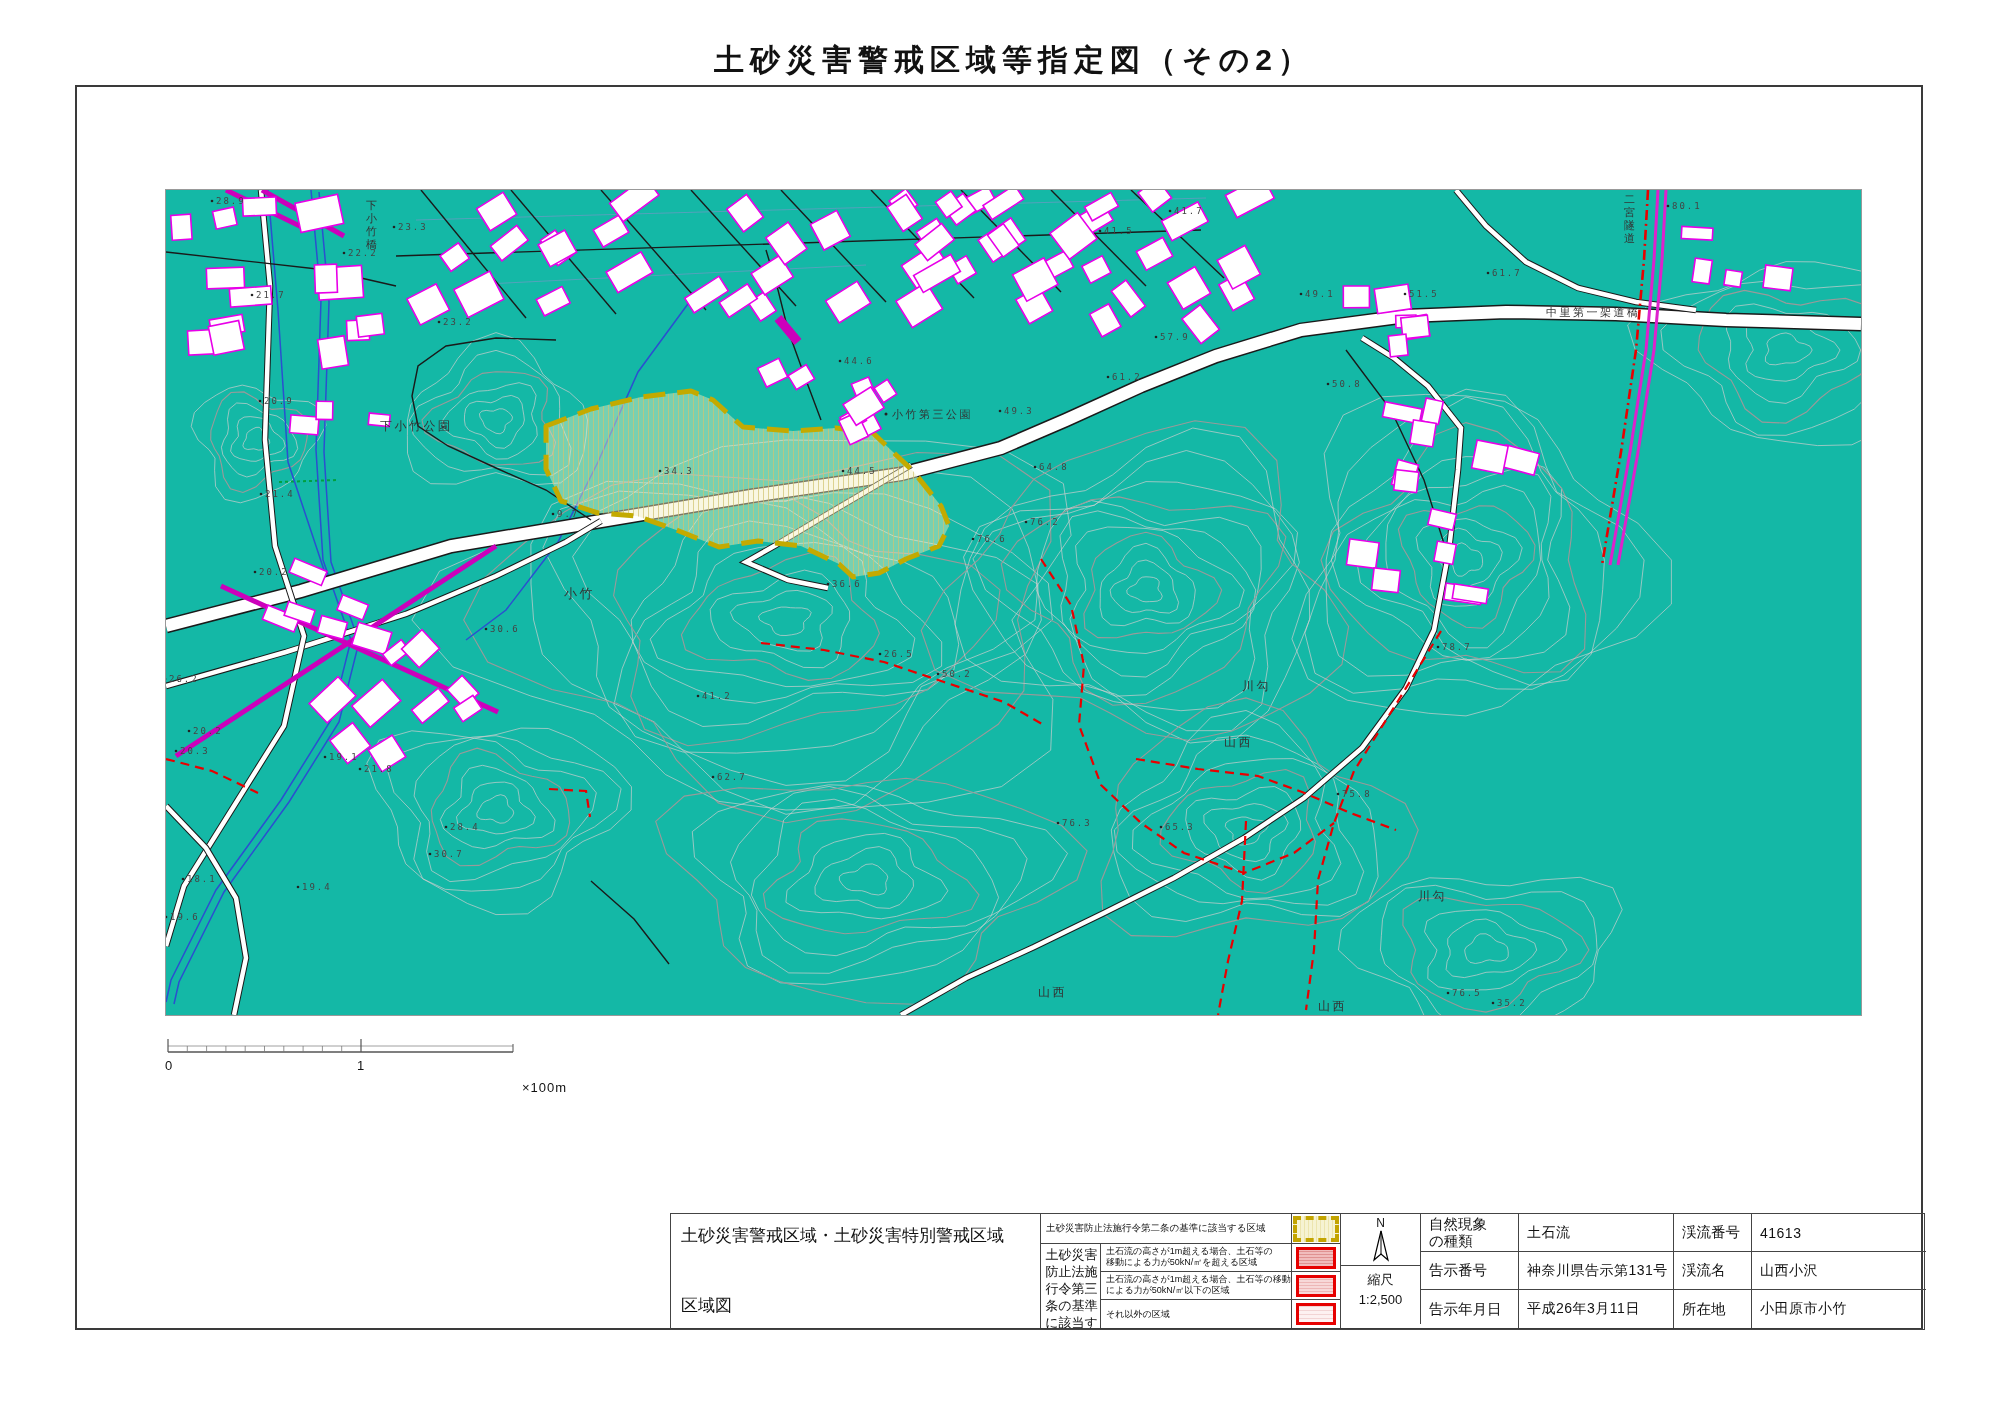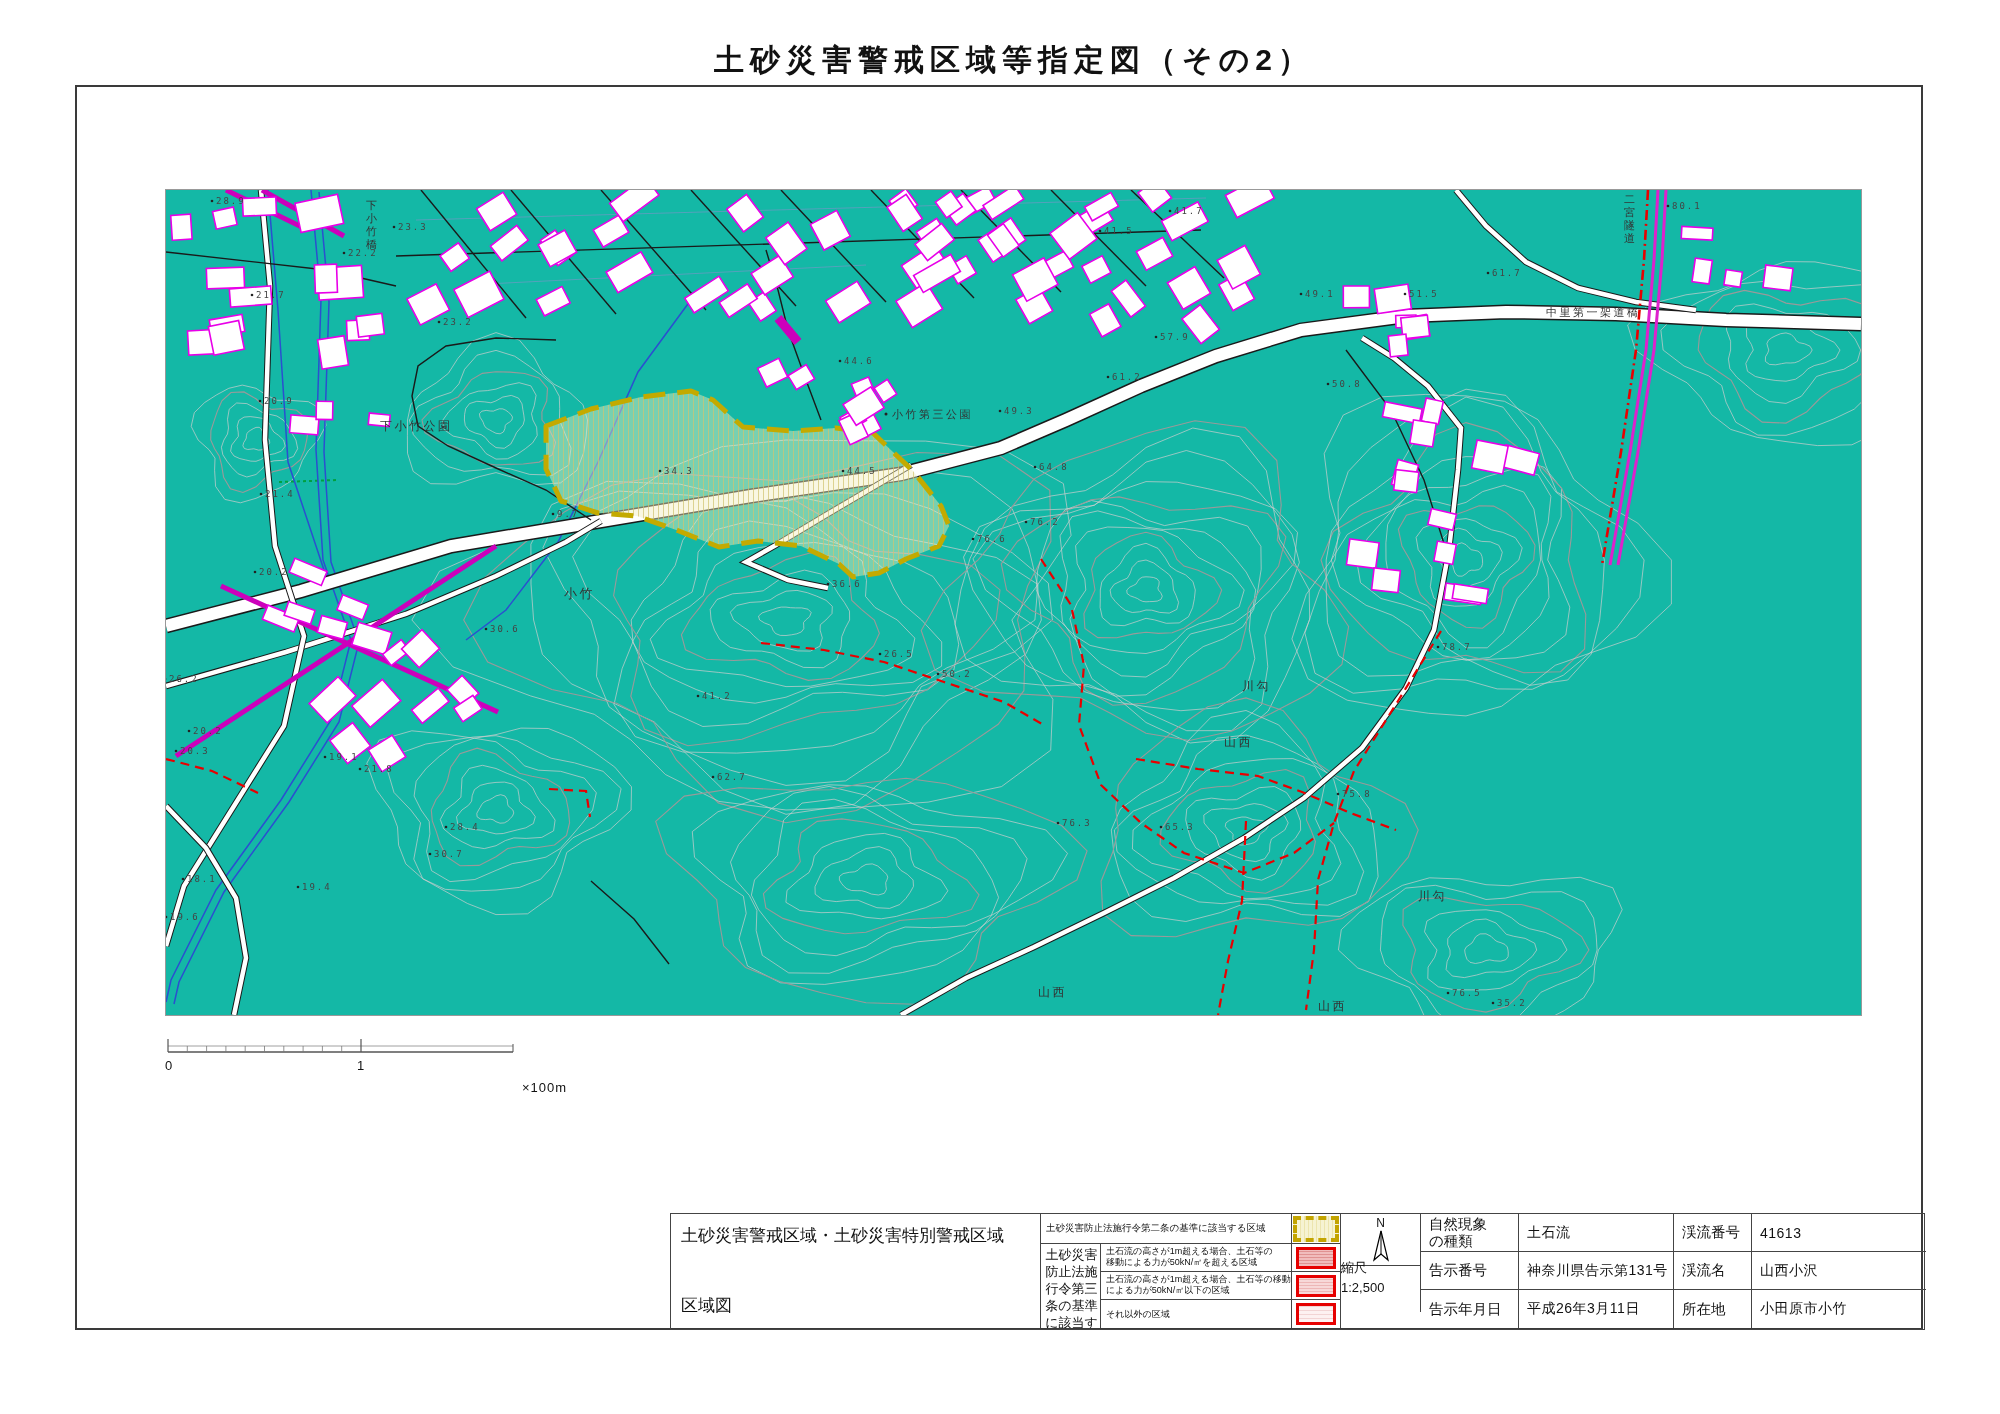--- a/index.html
+++ b/index.html
@@ -23,21 +23,21 @@
   .lg-t4{left:430px;top:86px;width:191px;height:28px;font-size:9px;display:flex;align-items:center;padding-left:5px;}
   .lg-s2{left:621px;top:30px;width:49px;height:28px;display:flex;align-items:center;justify-content:center;}
   .lg-s3{left:621px;top:58px;width:49px;height:28px;display:flex;align-items:center;justify-content:center;}
   .lg-s4{left:621px;top:86px;width:49px;height:28px;display:flex;align-items:center;justify-content:center;}
   .sym-yellow{width:38px;height:18px;border:4px dashed #c3a400;background:repeating-linear-gradient(90deg,#f6f3d2 0 3px,#ece5ae 3px 4px);}
   .sym-red{width:34px;height:16px;border:3px solid #e60000;}
   .sym-red.h1{background:repeating-linear-gradient(0deg,#f1bcbc 0 2px,#e09191 2px 3px);}
   .sym-red.h2{background:repeating-linear-gradient(0deg,#f7d8d8 0 2px,#edb6b6 2px 3px);}
   .sym-red.h3{background:repeating-linear-gradient(0deg,#fdf1f1 0 3px,#f2d4d4 3px 4px);}
   .compass-cell{left:670px;top:0;width:80px;height:52px;text-align:center;border-bottom:1px solid #444;}
-  .scale-cell{left:670px;top:36px;width:80px;height:62px;text-align:left;padding-top:8px;font-size:13px;line-height:1.5;}
+  .scale-cell{left:670px;top:48px;width:80px;height:62px;text-align:center;padding-top:8px;font-size:13px;line-height:1.5;}
   .ig-label{font-size:14.5px;display:flex;align-items:center;padding-left:8px;line-height:1.15;}
   .ig-value{font-size:14px;display:flex;align-items:center;padding-left:8px;letter-spacing:0.5px;}
   .r1{top:0;height:38px;} .r2{top:38px;height:38px;} .r3{top:76px;height:38px;text-align:right;}
   .c1{left:750px;width:98px;} .c2{left:848px;width:155px;} .c3{left:1003px;width:78px;} .c4{left:1081px;width:174px;border-right:none;}
 </style>
 </head>
 <body>
 
 <div class="page-title">土砂災害警戒区域等指定図（その2）</div>
 

